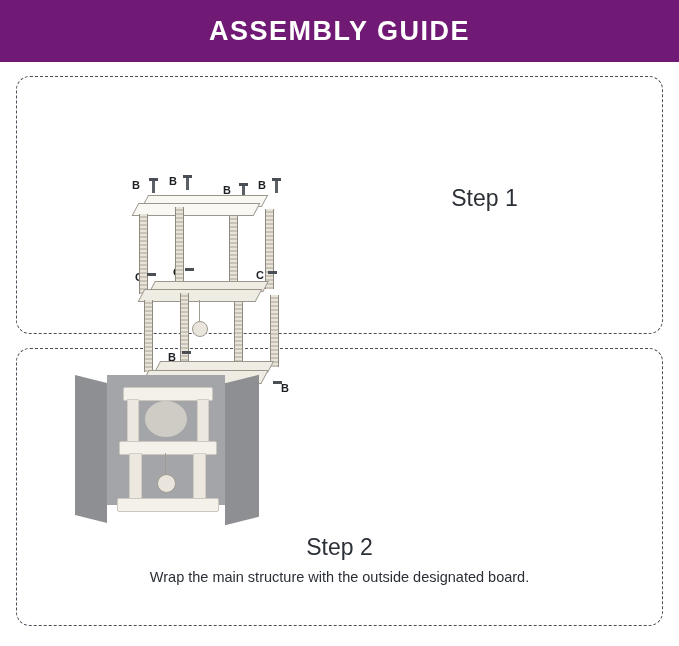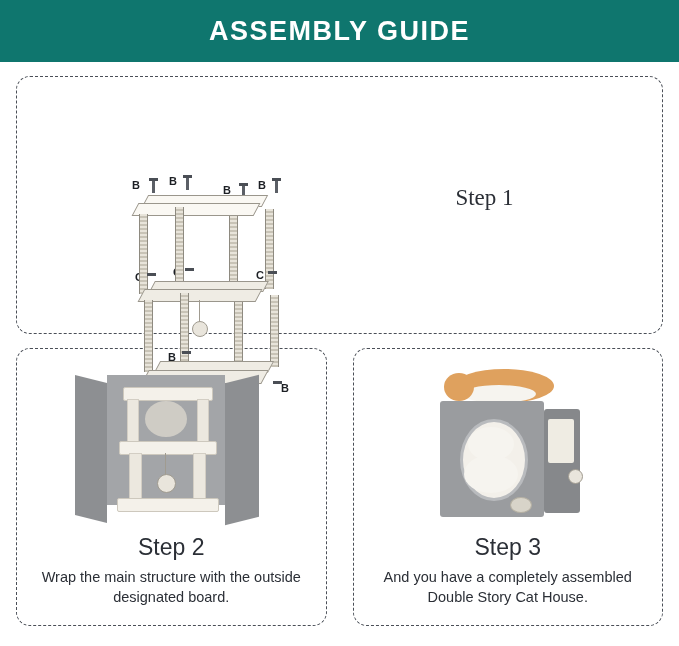--- a/index.html
+++ b/index.html
@@ -14,21 +14,21 @@
     overflow: hidden;
   }
   .page {
     position: relative;
     width: 679px;
     height: 646px;
     background: #ffffff;
   }
   .header {
     height: 62px;
-    background: #0f766e;
+    background: #701a75;
     display: flex;
     align-items: center;
     justify-content: center;
   }
   .header-title {
     color: #ffffff;
     font-size: 27px;
     font-weight: bold;
     letter-spacing: 1.5px;
     font-family: "Liberation Sans", sans-serif;
@@ -59,21 +59,21 @@
   }
   .step1-text {
     flex: 1;
     text-align: center;
     padding-right: 10px;
   }
   .step-title {
     font-size: 23px;
     color: #2b2f36;
     margin-bottom: 14px;
-    font-family: Liberation Serif, serif;
+    font-family: Liberation Sans, sans-serif;
   }
   .step-desc {
     font-size: 15px;
     color: #2b2f36;
     line-height: 1.45;
     font-family: "Liberation Sans", sans-serif;
   }
   .row-bottom {
     display: flex;
     flex-direction: row;
@@ -324,36 +324,16 @@
           <div class="s2-post" style="left:104px; top:96px; width:11px; height:46px;"></div>
           <div class="s2-post" style="left:168px; top:96px; width:11px; height:46px;"></div>
           <div class="string" style="left:140px; top:96px; height:22px;"></div>
           <div class="ball" style="left:132px; top:117px; width:17px; height:17px;"></div>
           <div class="s2-tower-shelf" style="left:92px; top:141px; width:100px; height:12px;"></div>
         </div>
         <div class="bottom-title">Step 2</div>
         <div class="bottom-desc">Wrap the main structure with the outside designated board.</div>
       </div>
 
-      <div class="panel panel-bottom">
-        <div class="bottom-img">
-
-          <div class="s3-cat-body" style="left:92px; top:12px; width:100px; height:34px;"></div>
-          <div class="s3-cat-white" style="left:100px; top:28px; width:74px; height:18px;"></div>
-          <div class="s3-cat-body" style="left:82px; top:16px; width:30px; height:28px;"></div>
-
-          <div class="s3-box" style="left:78px; top:44px; width:104px; height:116px;"></div>
-          <div class="s3-side" style="left:182px; top:52px; width:36px; height:104px;"></div>
-          <div class="s3-pad" style="left:186px; top:62px; width:26px; height:44px;"></div>
-          <div class="ball" style="left:206px; top:112px; width:13px; height:13px;"></div>
-
-          <div class="s3-hole" style="left:98px; top:62px; width:62px; height:76px;"></div>
-          <div class="s3-cat-white" style="left:106px; top:70px; width:46px; height:34px;"></div>
-          <div class="s3-cat-white" style="left:102px; top:98px; width:54px; height:38px;"></div>
-          <div class="s3-badge" style="left:148px; top:140px; width:20px; height:14px;"></div>
-        </div>
-        <div class="bottom-title">Step 3</div>
-        <div class="bottom-desc">And you have a completely assembled Double Story Cat House.</div>
-      </div>
 
     </div>
   </div>
 </div>
 
 </body></html>

